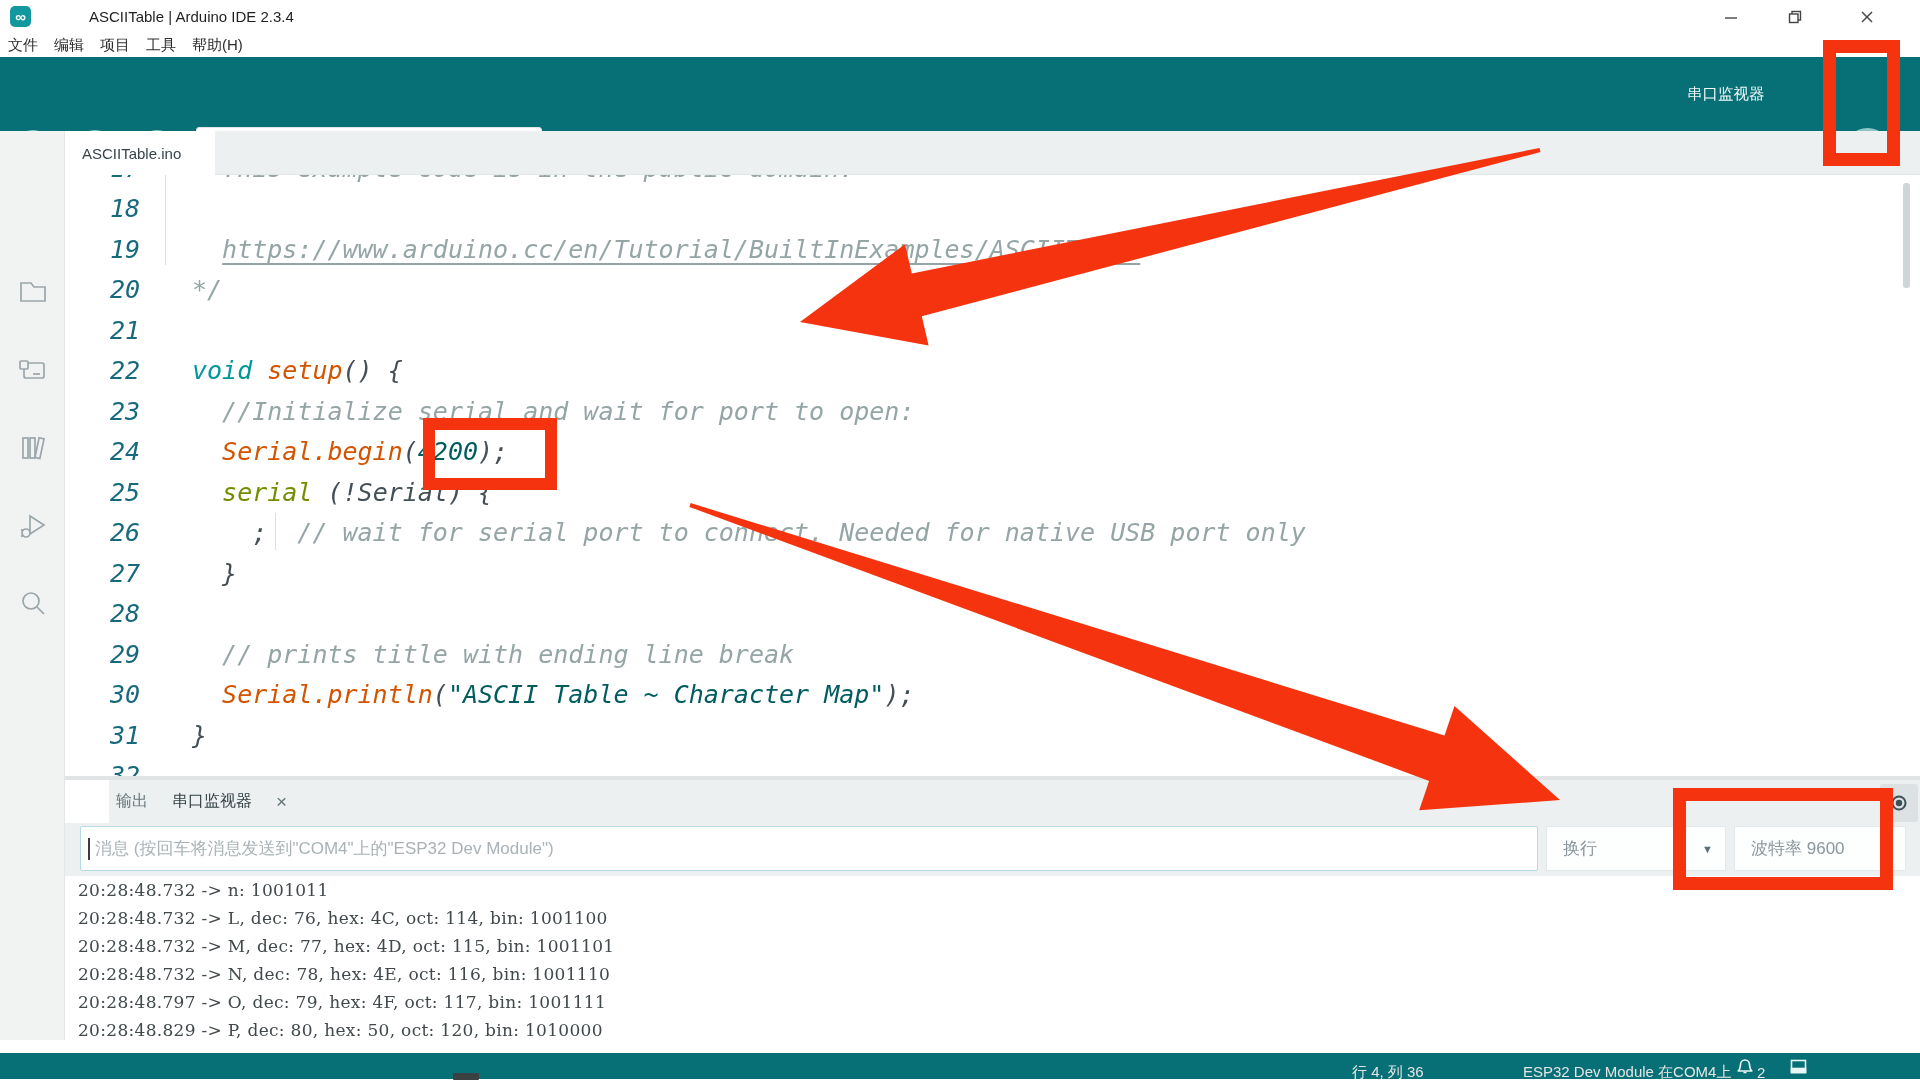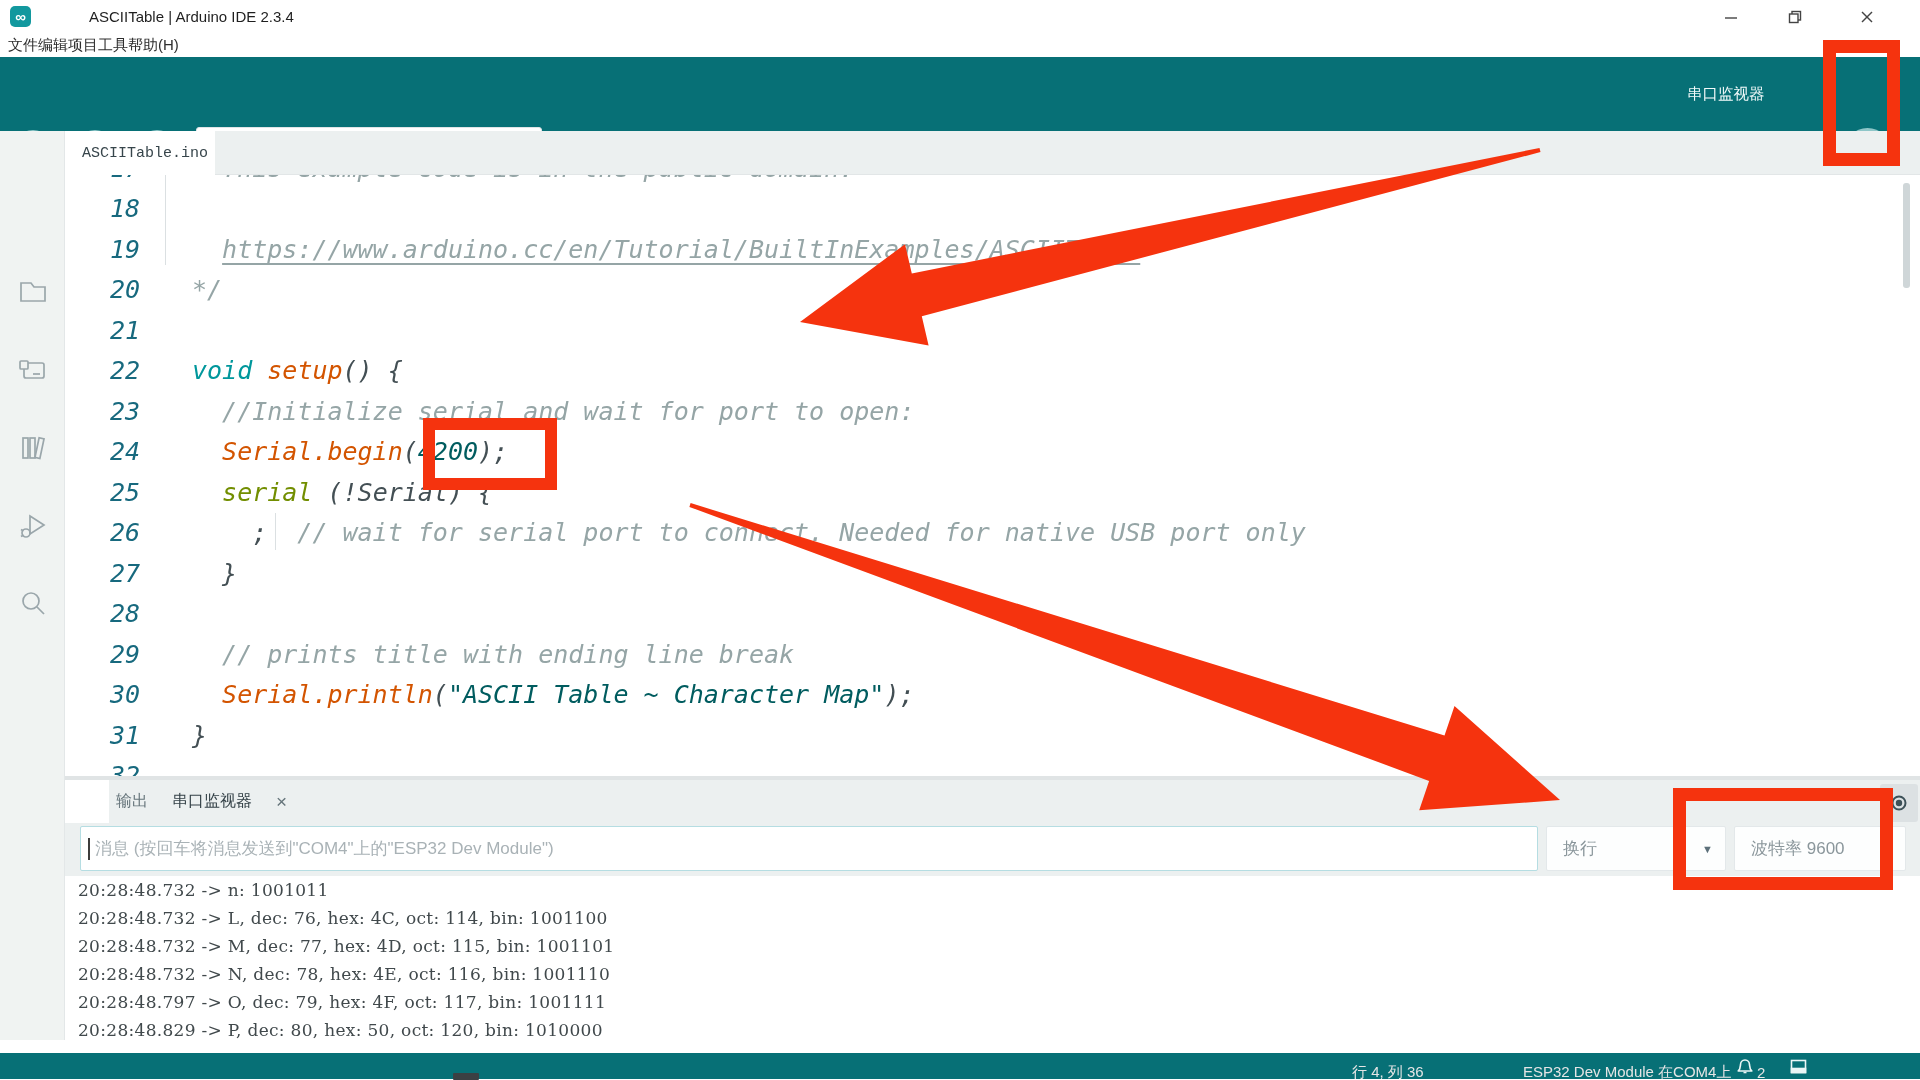--- a/index.html
+++ b/index.html
@@ -14,21 +14,21 @@
               background:#12989e; color:#fff; font-size:15px; line-height:21px; text-align:center;
               font-weight:bold; }
   .title-text { position:absolute; left:56px; top:0; height:33px; line-height:33px;
                 font-size:15px; color:#1f1f1f;margin-left:33px; }
   .win-btn { position:absolute; top:0; width:46px; height:33px; display:flex;
              align-items:center; justify-content:center; }
   .win-btn svg { stroke:#444; stroke-width:1.4; fill:none; }
 
   
   .menubar { position:absolute; left:0; top:33px; width:1920px; height:24px; background:#fff;
-             display:flex; align-items:center; padding-left:8px; gap:0; }
+             display:flex; align-items:center; padding-left:8px; gap:16px; }
   .menu-item { font-size:15px; color:#2e2e2e; }
 
   
   .toolbar { position:absolute; left:0; top:57px; width:1920px; height:74px; background:#077076; }
   .tb-circle { position:absolute; top:73px; width:42px; height:42px; border-radius:50%;
                background:#8ec6c8; display:flex; align-items:center; justify-content:center; }
   .board-select { position:absolute; left:196px; top:70px; width:346px; height:49px; background:#fff;
                   border:1px solid #dfe4e6; border-radius:3px; display:flex; align-items:center; }
   .board-usb { font-size:20px; color:#3a4b52; margin-left:18px; font-family:"DejaVu Sans",sans-serif; }
   .board-name { font-size:17px; font-weight:bold; color:#2c3a40; margin-left:16px; }
@@ -42,21 +42,21 @@
   
   .sidebar { position:absolute; left:0; top:131px; width:65px; height:922px; background:#f0f3f2;
              border-right:1px solid #e3e7e8; }
   .sb-icon { position:absolute; left:17px; width:32px; height:32px; }
   .sb-icon svg { stroke:#9aa6ab; fill:none; stroke-width:1.7; }
 
   
   .tabbar { position:absolute; left:65px; top:131px; width:1855px; height:44px; background:#ecf0f0;
             border-bottom:1px solid #e2e6e7; }
   .tab-active { position:absolute; left:0; top:0; width:150px; height:44px; background:#fff;
-                display:flex; align-items:center; padding-left:17px; font-size:15px; color:#37454b;font-family:Liberation Mono, monospace; }
+                display:flex; align-items:center; padding-left:17px; font-size:15px; color:#37454b; }
 
   
   .editor { position:absolute; left:65px; top:175px; width:1855px; height:601px; background:#fff;
             overflow:hidden;font-style:italic; }
   .code-content { position:absolute; left:0; top:-27px; width:100%; }
   .code-row { position:relative; height:40.5px; display:flex; align-items:center;
               font-family:"DejaVu Sans Mono","Liberation Mono",monospace; font-size:25px; white-space:pre; }
   .ln { width:75px; text-align:right; color:#17697e; flex:none; }
   .code { padding-left:52px; }
   .t-d { color:#434f54; } .t-c { color:#95a5a6; }

